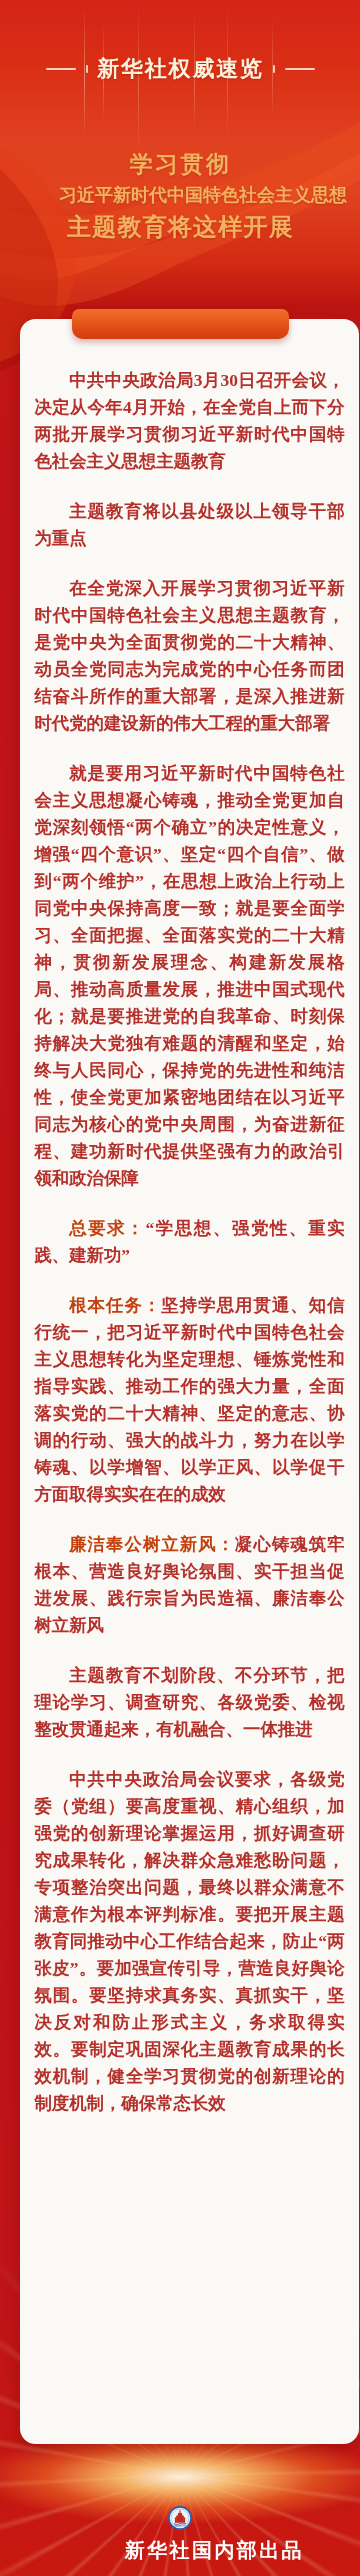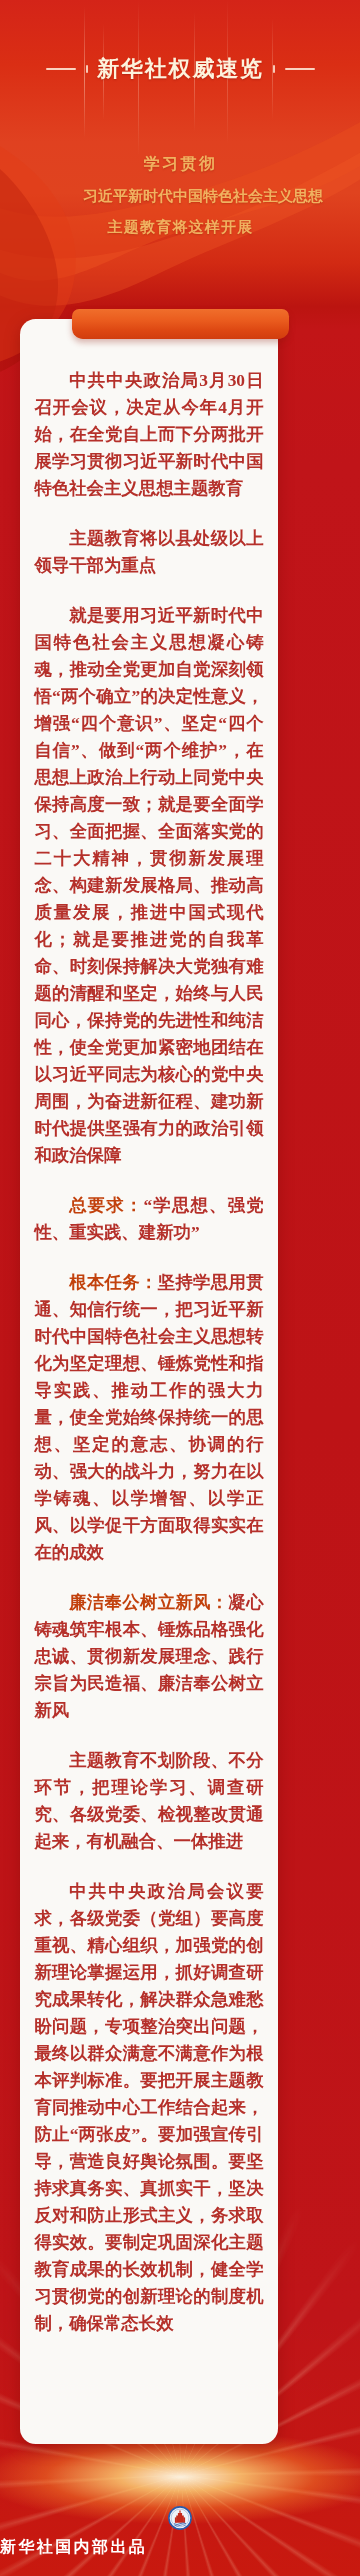--- a/index.html
+++ b/index.html
@@ -24,26 +24,26 @@
   .streak{position:absolute;width:1.2px;background:linear-gradient(180deg,rgba(255,215,190,0) 0%,rgba(255,225,205,.45) 55%,rgba(255,215,190,0) 100%);}
   
   .ribbon{position:absolute;left:0;top:0;width:361px;height:433px;}
   
   .hdr{position:absolute;top:54px;left:0;width:361px;display:flex;align-items:center;justify-content:center;gap:9.6px;}
   .hline{width:30px;height:1.8px;background:rgba(255,240,222,.85);border-radius:1.2px;}
   .htick{width:1.8px;height:7.2px;background:rgba(255,240,222,.8);border-radius:1.2px;}
   .hdr .badge{font-size:22px;font-weight:bold;color:#fdf3dd;letter-spacing:1.8px;text-shadow:0 1.2px 1.8px rgba(120,10,5,.35);}
   
   .title{position:absolute;top:148px;left:0;width:361px;text-align:center;color:#f0b260;font-weight:bold;text-shadow:0 1.2px 1.8px rgba(140,30,0,.35);}
-  .title .t1{font-size:16px;line-height:32px;letter-spacing:2.4px;}
-  .title .t2{font-size:15px;line-height:31px;letter-spacing:0px;padding-left:45px;}
-  .title .t3{font-size:15px;line-height:31px;letter-spacing:1.2px;}
+  .title .t1{font-size:23px;line-height:32px;letter-spacing:2.4px;}
+  .title .t2{font-size:18px;line-height:31px;letter-spacing:0px;padding-left:45px;}
+  .title .t3{font-size:24px;line-height:31px;letter-spacing:1.2px;}
   
   .card{
-    position:absolute;left:20px;top:319px;width:258px;height:2125px;
+    position:absolute;left:20px;top:319px;width:339px;height:2125px;
     background:#faf9f6;border-radius:15.6px;box-sizing:border-box;
     padding:48px 14.4px 0 14.4px;overflow:hidden;
     box-shadow:0 4.8px 14.4px rgba(110,8,6,.35);
   }
   .para{
     margin:0 0 23px 0;text-indent:2em;text-align:justify;
     font-family:"Liberation Serif","DejaVu Serif",serif;
     font-weight:bold;font-size:17.4px;line-height:27px;color:#b5302a;
   }
   .para .lead{color:#c2410c;font-family:"Liberation Sans","DejaVu Sans",sans-serif;font-weight:bold;}
@@ -73,22 +73,22 @@
   .glow{
     position:absolute;left:-90px;top:2399px;width:541px;height:156px;
     background:radial-gradient(ellipse 52% 42% at 50% 50%,
       rgba(255,252,232,.95) 0%,
       rgba(255,214,120,.8) 22%,
       rgba(252,140,45,.45) 48%,
       rgba(230,60,20,0) 72%);
   }
   
   .logo{position:absolute;left:168px;top:2506px;width:24px;height:24px;}
-  .credit{position:absolute;top:2537px;left:0;width:304px;text-align:left;
-    color:#ffffff;font-size:16px;font-weight:bold;letter-spacing:2.4px;}
+  .credit{position:absolute;top:2537px;left:0;width:304px;text-align:right;
+    color:#ffffff;font-size:20px;font-weight:bold;letter-spacing:2.4px;}
 </style>
 </head>
 <body>
 
 <div id="page">
 
   <svg class="ribbon" viewBox="0 0 600 720" preserveAspectRatio="none">
     <path d="M-40,430 C80,520 180,420 300,385 C420,350 520,330 640,250 L640,180 C500,260 400,300 280,330 C160,360 60,380 -40,330 Z" fill="#e84a1d" opacity="0.55"></path>
     <path d="M-40,470 C100,560 220,470 340,420 C460,370 560,330 640,270 L640,230 C520,300 420,350 300,390 C180,430 70,450 -40,400 Z" fill="#f05a25" opacity="0.35"></path>
     <path d="M-40,250 C40,300 120,420 90,520 C70,580 20,620 -40,630 Z" fill="#a81008" opacity="0.5"></path>
@@ -118,28 +118,29 @@
     <div class="t2">习近平新时代中国特色社会主义思想</div>
     <div class="t3">主题教育将这样开展</div>
   </div>
 
   <div class="card">
     <div id="card-body">
   <p class="para"><span class="ptext">中共中央政治局3月30日召开会议，决定从今年4月开始，在全党自上而下分两批开展学习贯彻习近平新时代中国特色社会主义思想主题教育</span></p>
 
   <p class="para"><span class="ptext">主题教育将以县处级以上领导干部为重点</span></p>
 
+  <p class="para"><span class="ptext">在全党深入开展学习贯彻习近平新时代中国特色社会主义思想主题教育，是党中央为全面贯彻党的二十大精神、动员全党同志为完成党的中心任务而团结奋斗所作的重大部署，是深入推进新时代党的建设新的伟大工程的重大部署</span></p>
 
   <p class="para"><span class="ptext">就是要用习近平新时代中国特色社会主义思想凝心铸魂，推动全党更加自觉深刻领悟“两个确立”的决定性意义，增强“四个意识”、坚定“四个自信”、做到“两个维护”，在思想上政治上行动上同党中央保持高度一致；就是要全面学习、全面把握、全面落实党的二十大精神，贯彻新发展理念、构建新发展格局、推动高质量发展，推进中国式现代化；就是要推进党的自我革命、时刻保持解决大党独有难题的清醒和坚定，始终与人民同心，保持党的先进性和纯洁性，使全党更加紧密地团结在以习近平同志为核心的党中央周围，为奋进新征程、建功新时代提供坚强有力的政治引领和政治保障</span></p>
 
   <p class="para"><span class="lead">总要求：</span><span class="ptext">“学思想、强党性、重实践、建新功”</span></p>
 
-  <p class="para"><span class="lead">根本任务：</span><span class="ptext">坚持学思用贯通、知信行统一，把习近平新时代中国特色社会主义思想转化为坚定理想、锤炼党性和指导实践、推动工作的强大力量，使全党始终保持统一的思想、坚定的意志、协调的行动、强大的战斗力，努力在以学铸魂、以学增智、以学正风、以学促干方面取得实实在在的成效</span></p>
+  <p class="para"><span class="lead">根本任务：</span><span class="ptext">坚持学思用贯通、知信行统一，把习近平新时代中国特色社会主义思想转化为坚定理想、锤炼党性和指导实践、推动工作的强大力量，全面落实党的二十大精神、坚定的意志、协调的行动、强大的战斗力，努力在以学铸魂、以学增智、以学正风、以学促干方面取得实实在在的成效</span></p>
 
-  <p class="para"><span class="lead">廉洁奉公树立新风：</span><span class="ptext">凝心铸魂筑牢根本、锤炼品格强化忠诚、贯彻新发展理念、践行宗旨为民造福、廉洁奉公树立新风</span></p>
+  <p class="para"><span class="lead">廉洁奉公树立新风：</span><span class="ptext">凝心铸魂筑牢根本、营造良好舆论氛围、实干担当促进发展、践行宗旨为民造福、廉洁奉公树立新风</span></p>
 
 
   <p class="para"><span class="ptext">主题教育不划阶段、不分环节，把理论学习、调查研究、各级党委、检视整改贯通起来，有机融合、一体推进</span></p>
 
   <p class="para"><span class="ptext">中共中央政治局会议要求，各级党委（党组）要高度重视、精心组织，加强党的创新理论掌握运用，抓好调查研究成果转化，解决群众急难愁盼问题，专项整治突出问题，最终以群众满意不满意作为根本评判标准。要把开展主题教育同推动中心工作结合起来，防止“两张皮”。要加强宣传引导，营造良好舆论氛围。要坚持求真务实、真抓实干，坚决反对和防止形式主义，务求取得实效。要制定巩固深化主题教育成果的长效机制，健全学习贯彻党的创新理论的制度机制，确保常态长效</span></p>
 </div>
   </div>
 
   <div class="clip"></div>
 

